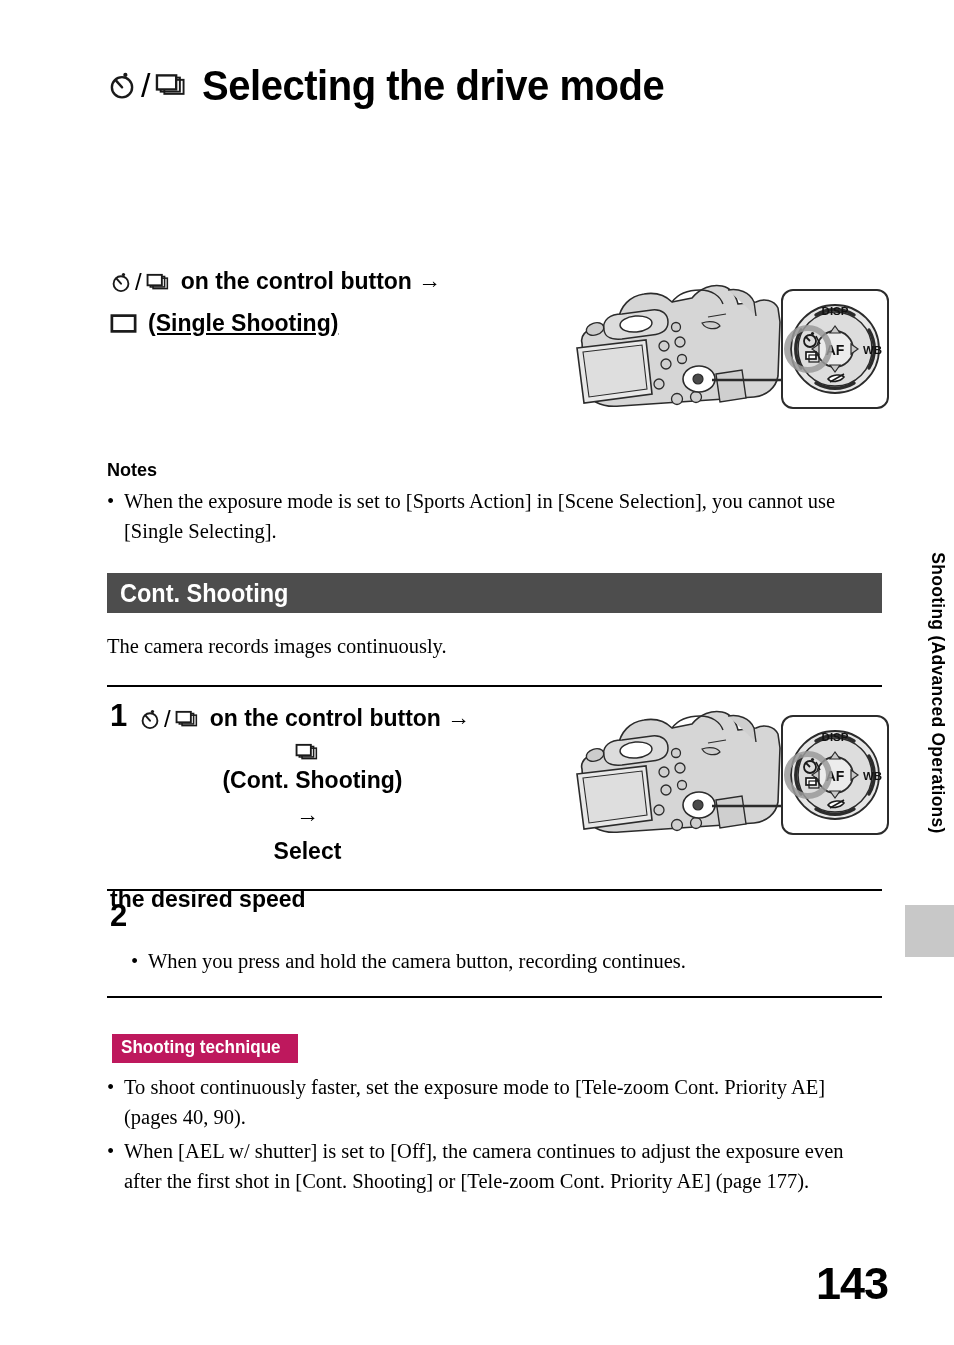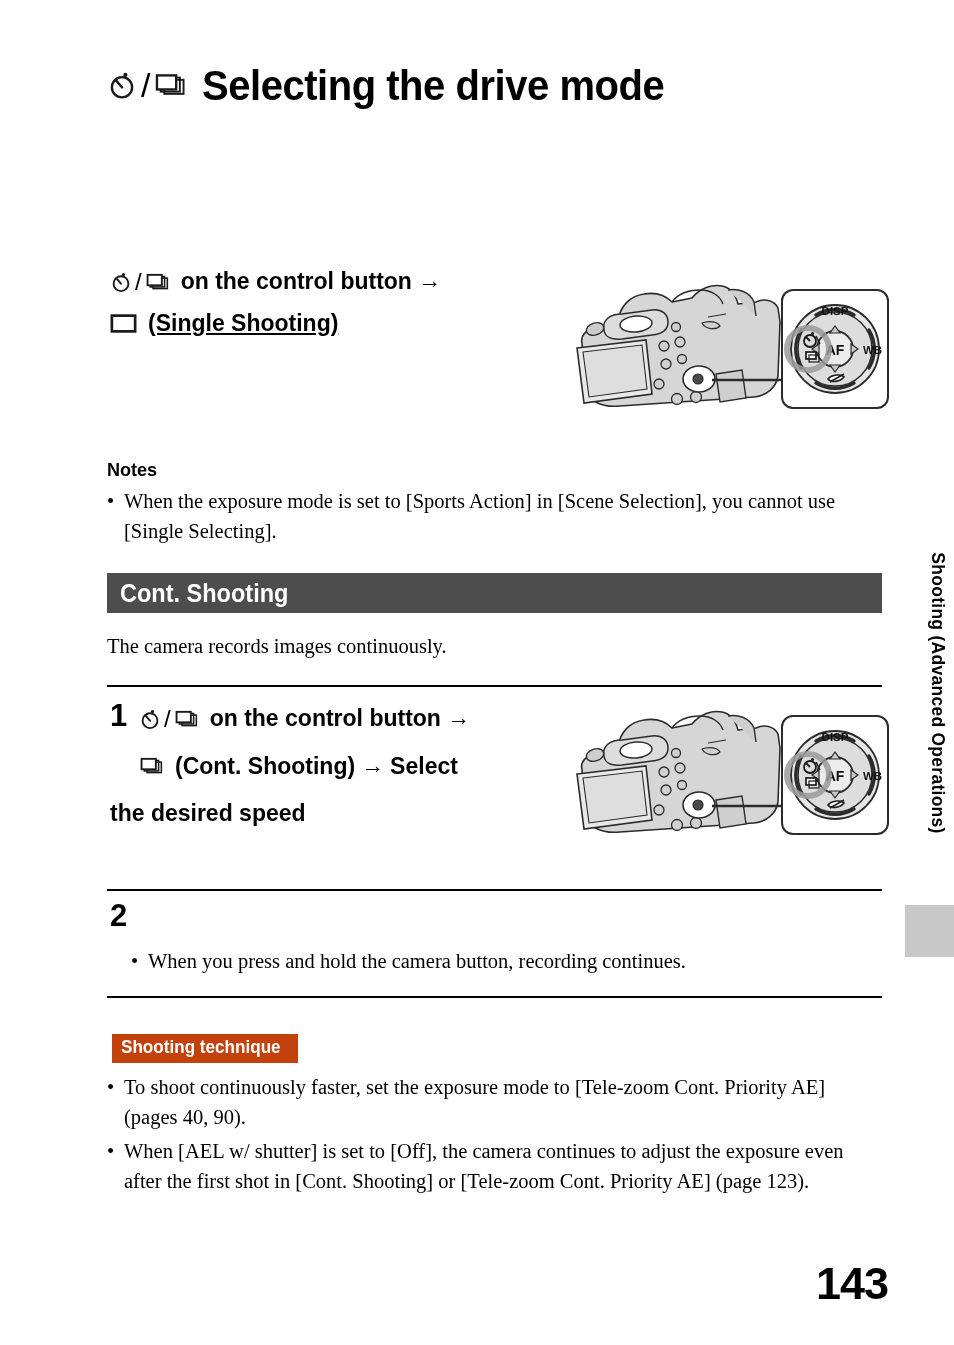--- a/index.html
+++ b/index.html
@@ -160,21 +160,21 @@
     position: absolute;
     left: 107px;
     width: 775px;
     height: 2px;
     background: #000;
   }
 
   
   .badge {
     position: absolute;
-    background: #c2410c;
+    background: #be185d;
     display: inline-flex;
     align-items: center;
     padding: 3px 9px 5px 9px;
   }
   .badge span {
     font-family: "Liberation Sans", sans-serif;
     font-weight: bold;
     font-size: 18px;
     color: #ffffff;
     transform: scaleX(0.95);
@@ -387,21 +387,21 @@
       <span class="ico ico-cont" style="width:26px;height:22px;">
         <svg viewBox="0 0 46 40">
           <rect x="14" y="13" width="26" height="19" fill="none" stroke="#1a1a1a" stroke-width="2.8"></rect>
           <rect x="9" y="10" width="26" height="19" fill="none" stroke="#1a1a1a" stroke-width="2.8"></rect>
           <rect x="4" y="7" width="26" height="19" fill="#ffffff" stroke="#1a1a1a" stroke-width="3.4"></rect>
         </svg>
       </span>
       <span style="margin-left:10px;">on the control button</span>
       <span class="arrow">→</span>
     </div>
-    <div class="ln" style="margin-top:12px;">
+    <div class="ln" style="margin-top:4px;flex-direction:column;">
       <span class="ico ico-cont" style="width:26px;height:22px;">
         <svg viewBox="0 0 46 40">
           <rect x="14" y="13" width="26" height="19" fill="none" stroke="#1a1a1a" stroke-width="2.8"></rect>
           <rect x="9" y="10" width="26" height="19" fill="none" stroke="#1a1a1a" stroke-width="2.8"></rect>
           <rect x="4" y="7" width="26" height="19" fill="#ffffff" stroke="#1a1a1a" stroke-width="3.4"></rect>
         </svg>
       </span>
       <span style="margin-left:10px;">(Cont. Shooting)</span>
       <span class="arrow">→</span>
       <span>Select</span>
@@ -488,21 +488,21 @@
     <span>Shooting technique</span>
   </div>
 
   <div class="bullet-item" style="left:107px; top:1072px; width:775px;">
     <span class="bul">•</span>
     <span class="btxt">To shoot continuously faster, set the exposure mode to [Tele-zoom Cont. Priority AE] (pages 40, 90).</span>
   </div>
 
   <div class="bullet-item" style="left:107px; top:1136px; width:775px;">
     <span class="bul">•</span>
-    <span class="btxt">When [AEL w/ shutter] is set to [Off], the camera continues to adjust the exposure even after the first shot in [Cont. Shooting] or [Tele-zoom Cont. Priority AE] (page 123).</span>
+    <span class="btxt">When [AEL w/ shutter] is set to [Off], the camera continues to adjust the exposure even after the first shot in [Cont. Shooting] or [Tele-zoom Cont. Priority AE] (page 177).</span>
   </div>
 
   <div class="side-tab-text">Shooting (Advanced Operations)</div>
   <div class="side-tab-block"></div>
 
   <div class="page-num">143</div>
 
 </div>
 
 </body></html>

